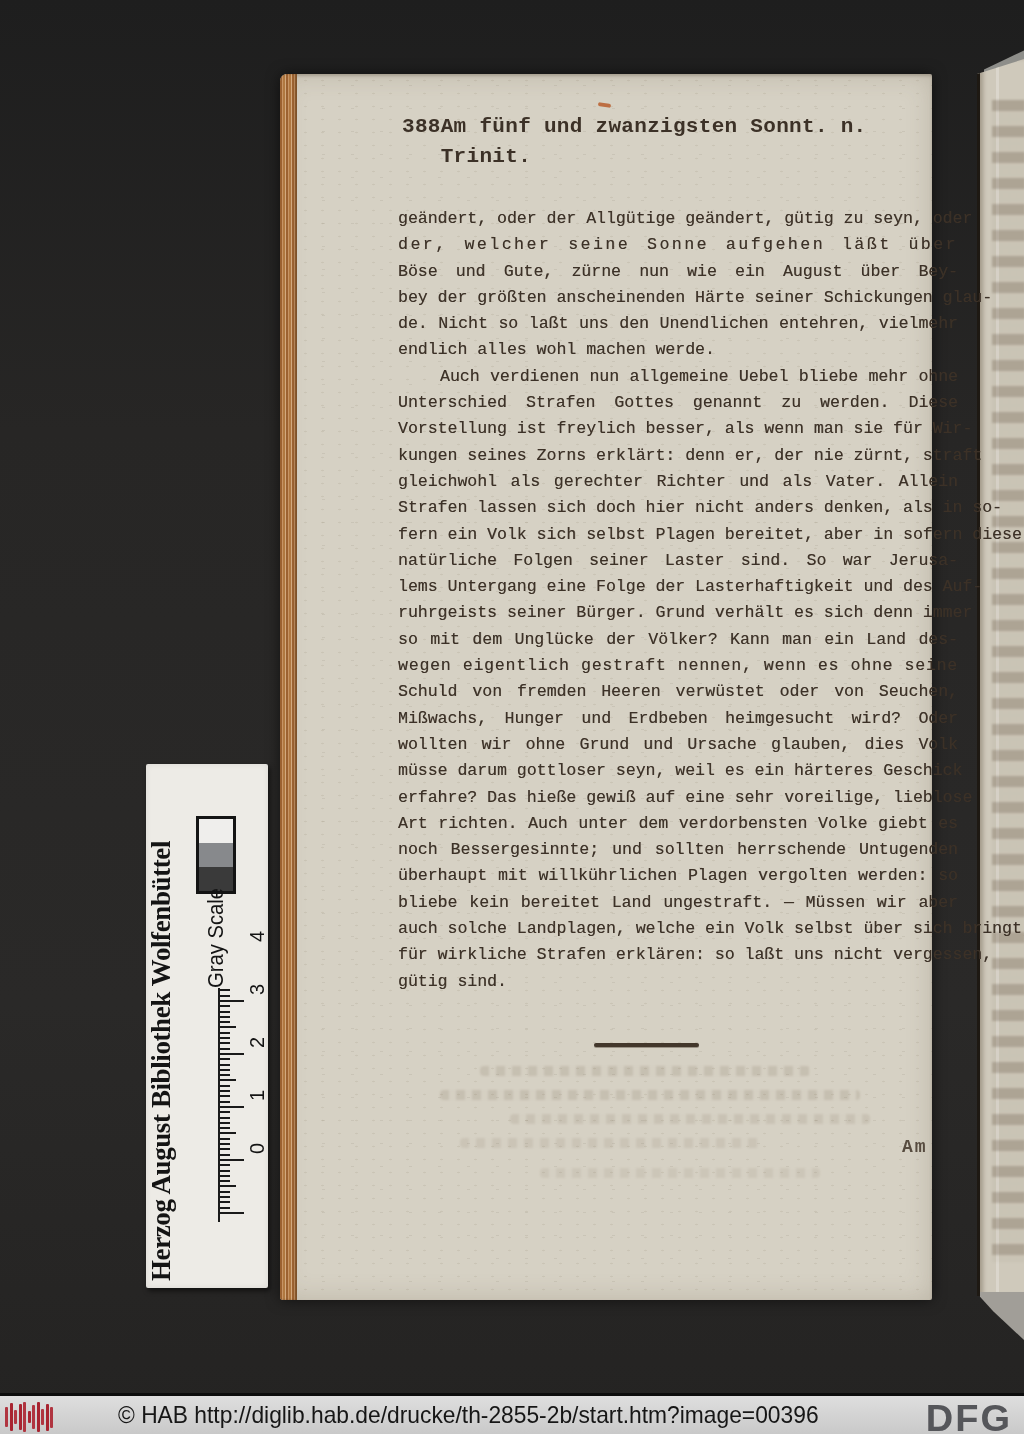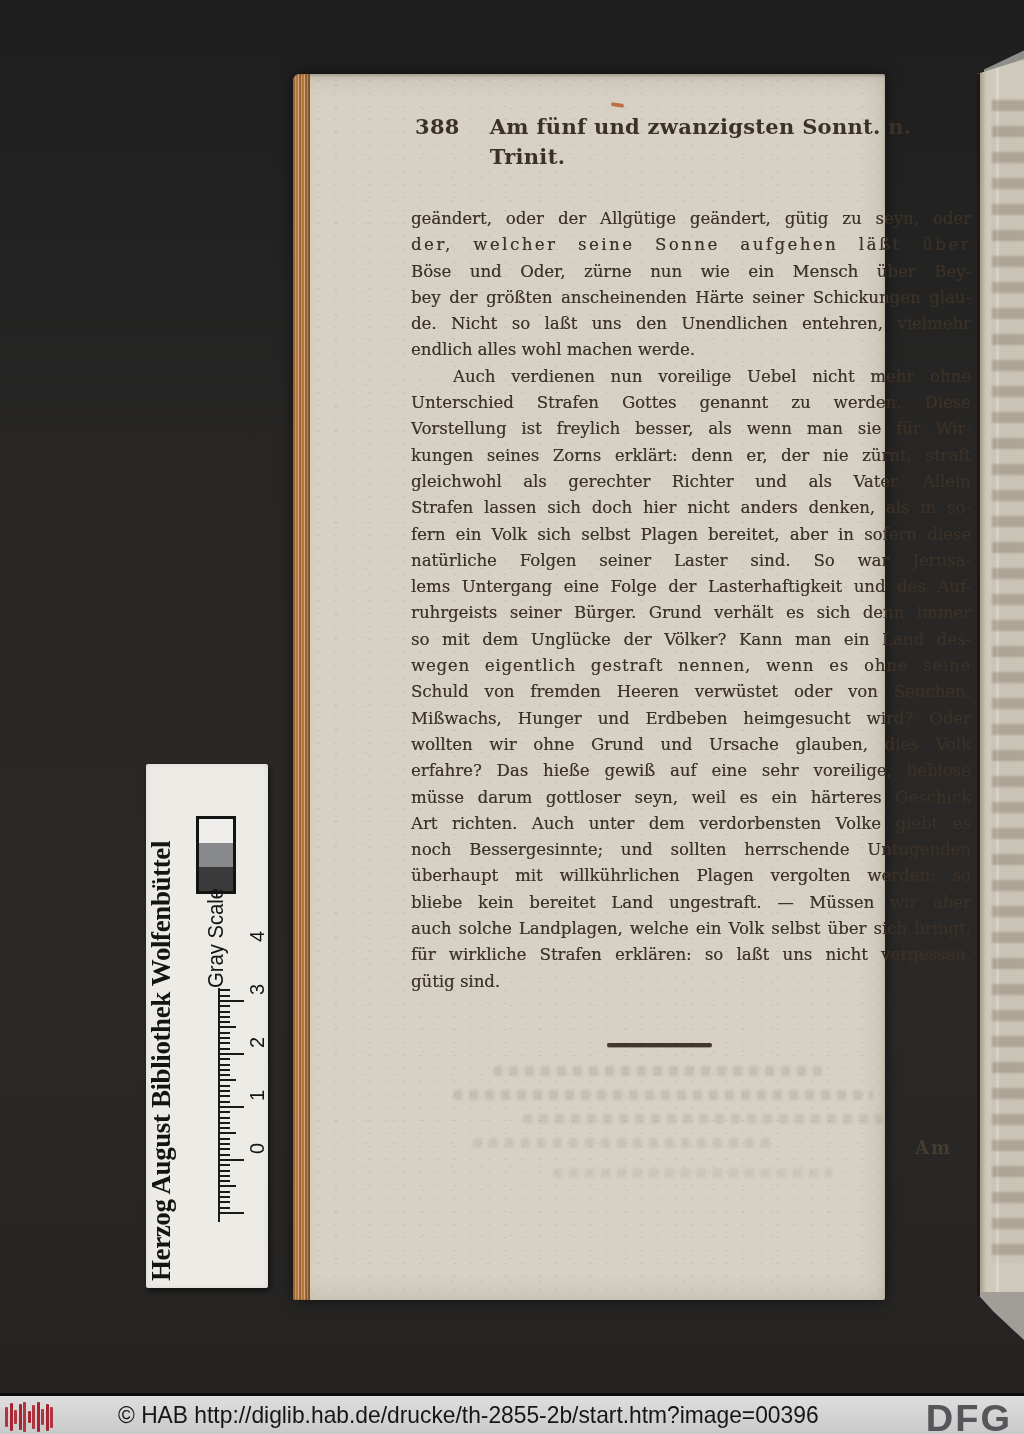--- a/index.html
+++ b/index.html
@@ -1,38 +1,38 @@
 <!DOCTYPE html>
 <html><head>
 <meta charset="utf-8">
 <style>
   html,body{margin:0;padding:0;background:#161616;}
   .stage{position:relative;width:1024px;height:1434px;overflow:hidden;
          background:linear-gradient(180deg,#1e1e1e 0%,#272625 30%,#2a2928 70%,#242322 100%);
          font-family:"DejaVu Serif", serif;}
   
-  .book-page{position:absolute;left:293px;top:74px;width:592px;height:1226px;
+  .book-page{position:absolute;left:280px;top:74px;width:652px;height:1226px;
     background-color:#d6d1c4;
     background-image:
       radial-gradient(rgba(158,146,122,0.20) 1px, transparent 1.4px),
       radial-gradient(rgba(120,108,88,0.13) 1px, transparent 1.2px);
     background-size:17px 13px, 29px 23px;
     border-radius:7px 2px 2px 3px;
-    box-shadow:0 0 14px rgba(0,0,0,0.55), inset 0 0 26px rgba(96,80,58,0.22), inset 0 2px 3px rgba(60,45,30,0.25);}
+    box-shadow:0 0 14px rgba(0,0,0,0.55), inset 0 0 26px rgba(96,80,58,0.22), inset 0 2px 3px rgba(60,45,30,0.25);font-family:Liberation Mono, monospace;}
   .fore-edge{position:absolute;left:0;top:0;width:17px;height:100%;
     border-radius:7px 0 0 3px;
     background:repeating-linear-gradient(90deg,#9c6231 0 2px,#c79465 2px 3px,#b07840 3px 5px,#d2a97e 5px 6px);
     box-shadow:inset -2px 0 2px rgba(70,40,15,0.5);}
   .page-mark{position:absolute;left:318px;top:29px;width:13px;height:4px;background:#b85d2c;
     border-radius:2px;transform:rotate(8deg);opacity:0.85;}
   .text-block{position:absolute;left:118px;top:38px;width:560px;color:#3c3127;}
   .page-header{display:flex;align-items:baseline;font-weight:bold;font-size:21px;line-height:30px;
     letter-spacing:0.3px;}
   .page-number{margin-left:4px;}
-  .header-title{margin-left:30px;}
+  .header-title{}
   .body-text{margin-top:34px;font-size:16.5px;line-height:26.3px;}
   .para .t-line{text-align:justify;text-align-last:justify;white-space:nowrap;
     text-shadow:0.3px 0 0 rgba(60,49,39,0.55);}
   .para .t-line:last-child{text-align-last:left;}
   .para-1 .t-line:nth-child(2){letter-spacing:2.5px;}
   .para-2 .t-line:first-child{padding-left:42px;}
   .para-2 .t-line:nth-child(12){letter-spacing:0.8px;}
   .divider-rule{position:absolute;left:314px;top:969px;width:105px;height:4px;background:#43372b;
     border-radius:2px;box-shadow:0 1px 0 rgba(67,55,43,0.4);}
   .catchword{position:absolute;left:622px;top:1063px;font-size:18px;color:#4a3e32;
@@ -110,43 +110,43 @@
 
     <div class="text-block">
       <div class="page-header">
         <span class="page-number">388</span>
         <span class="header-title">Am fünf und zwanzigsten Sonnt. n. Trinit.</span>
       </div>
       <div class="body-text">
         <div class="para para-1">
             <div class="t-line">geändert, oder der Allgütige geändert, gütig zu seyn, oder</div>
             <div class="t-line">der, welcher seine Sonne aufgehen läßt über</div>
-            <div class="t-line">Böse und Oder, zürne nun wie ein Mensch über Bey-</div>
+            <div class="t-line">Böse und Gute, zürne nun wie ein August über Bey-</div>
             <div class="t-line">bey der größten anscheinenden Härte seiner Schickungen glau-</div>
             <div class="t-line">de. Nicht so laßt uns den Unendlichen entehren, vielmehr</div>
             <div class="t-line">endlich alles wohl machen werde.</div>
           </div>
         <div class="para para-2">
-            <div class="t-line">Auch verdienen nun voreilige Uebel nicht mehr ohne</div>
+            <div class="t-line">Auch verdienen nun allgemeine Uebel bliebe mehr ohne</div>
             <div class="t-line">Unterschied Strafen Gottes genannt zu werden. Diese</div>
             <div class="t-line">Vorstellung ist freylich besser, als wenn man sie für Wir-</div>
             <div class="t-line">kungen seines Zorns erklärt: denn er, der nie zürnt, straft</div>
             <div class="t-line">gleichwohl als gerechter Richter und als Vater. Allein</div>
             <div class="t-line">Strafen lassen sich doch hier nicht anders denken, als in so-</div>
             <div class="t-line">fern ein Volk sich selbst Plagen bereitet, aber in sofern diese</div>
             <div class="t-line">natürliche Folgen seiner Laster sind. So war Jerusa-</div>
             <div class="t-line">lems Untergang eine Folge der Lasterhaftigkeit und des Auf-</div>
             <div class="t-line">ruhrgeists seiner Bürger. Grund verhält es sich denn immer</div>
             <div class="t-line">so mit dem Unglücke der Völker? Kann man ein Land des-</div>
             <div class="t-line">wegen eigentlich gestraft nennen, wenn es ohne seine</div>
             <div class="t-line">Schuld von fremden Heeren verwüstet oder von Seuchen,</div>
             <div class="t-line">Mißwachs, Hunger und Erdbeben heimgesucht wird? Oder</div>
             <div class="t-line">wollten wir ohne Grund und Ursache glauben, dies Volk</div>
+            <div class="t-line">müsse darum gottloser seyn, weil es ein härteres Geschick</div>
             <div class="t-line">erfahre? Das hieße gewiß auf eine sehr voreilige, lieblose</div>
-            <div class="t-line">müsse darum gottloser seyn, weil es ein härteres Geschick</div>
             <div class="t-line">Art richten. Auch unter dem verdorbensten Volke giebt es</div>
             <div class="t-line">noch Bessergesinnte; und sollten herrschende Untugenden</div>
             <div class="t-line">überhaupt mit willkührlichen Plagen vergolten werden: so</div>
             <div class="t-line">bliebe kein bereitet Land ungestraft. — Müssen wir aber</div>
             <div class="t-line">auch solche Landplagen, welche ein Volk selbst über sich bringt,</div>
             <div class="t-line">für wirkliche Strafen erklären: so laßt uns nicht vergessen,</div>
             <div class="t-line">gütig sind.</div>
           </div>
       </div>
     </div>

